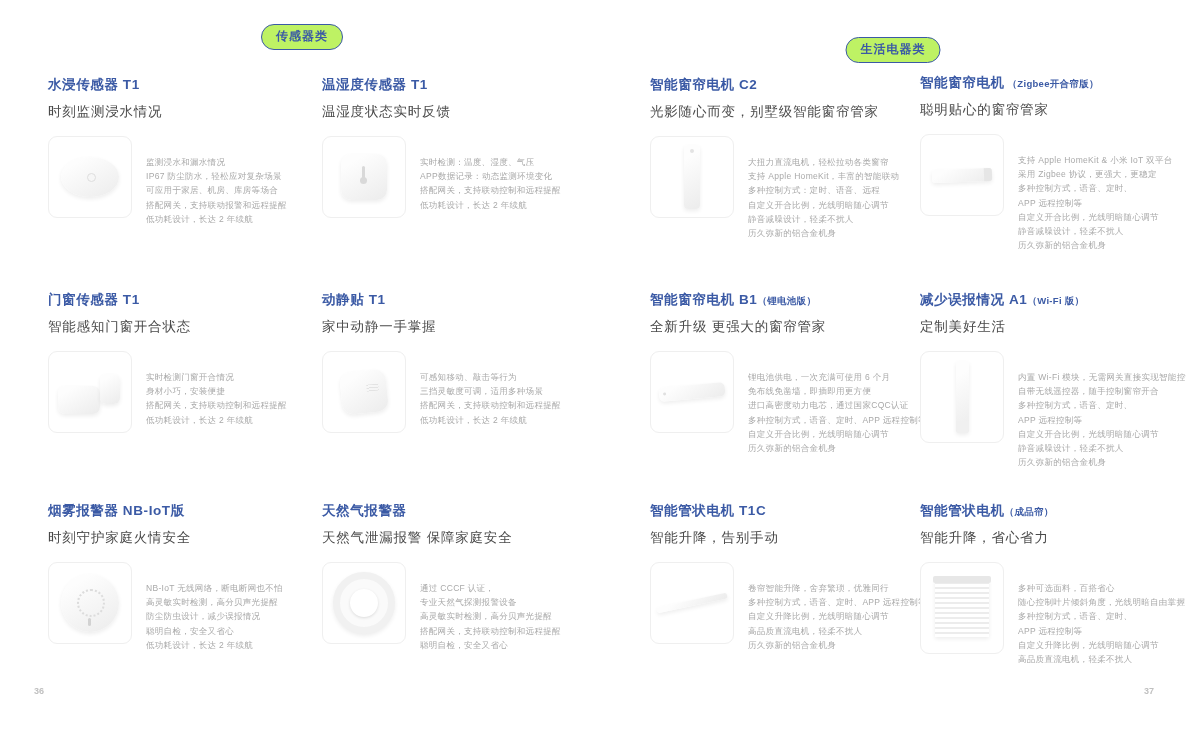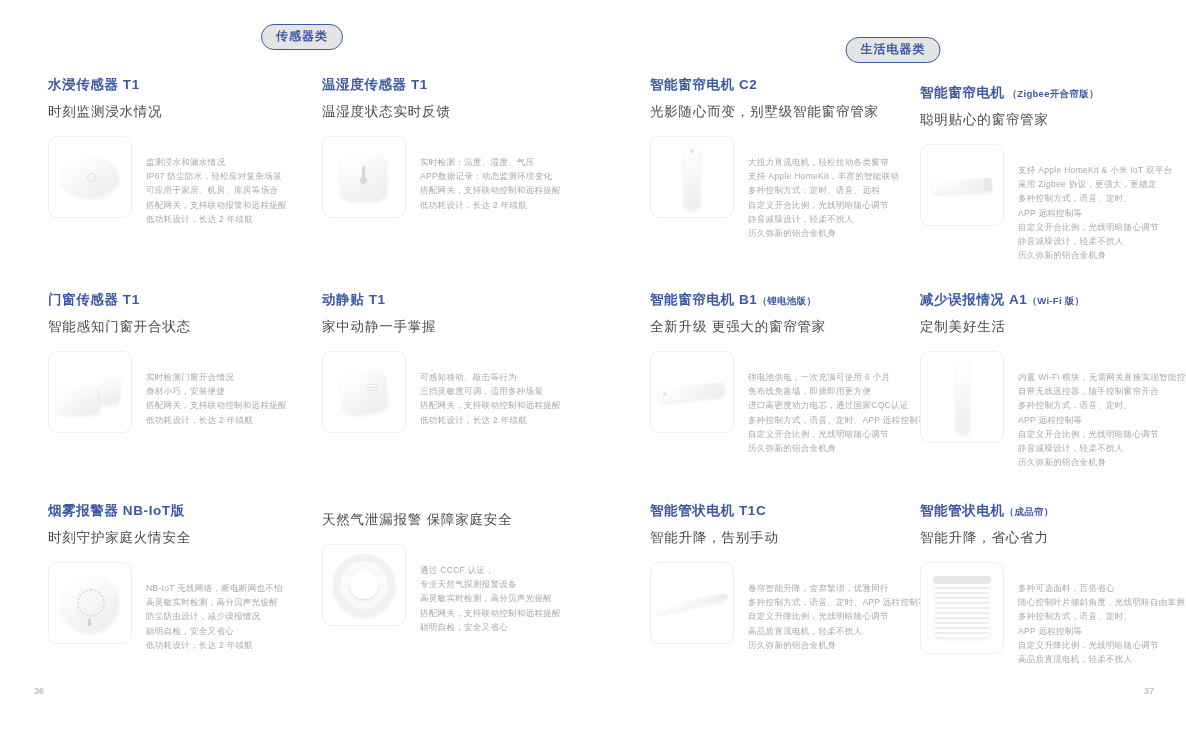--- a/index.html
+++ b/index.html
@@ -15,21 +15,21 @@
     position:relative;
     width:1186px;height:732px;
     overflow:hidden;
     font-family:"Liberation Sans","DejaVu Sans",sans-serif;
   }
   .badge{
     position:absolute;top:24px;transform:translateX(-50%);
     border:1.4px solid var(--accent-blue);
     color:var(--accent-blue);
     font-size:12px;font-weight:bold;letter-spacing:1px;
-    padding:3px 14px 4px;border-radius:13px;background:#e5e5e5;
+    padding:3px 14px 4px;border-radius:13px;background:#bef264;
     white-space:nowrap;
   }
   .badge.left{left:302px;}
   .badge.right{left:893px;margin-top:13px;}
   .product{position:absolute;width:262px;}
   .p-title{
     font-size:13.5px;font-weight:bold;color:var(--accent-blue);
     letter-spacing:0.6px;white-space:nowrap;
   }
   .p-title .t-suffix{font-size:9.5px;letter-spacing:0.3px;}
@@ -177,20 +177,21 @@
       <li>NB-IoT 无线网络，断电断网也不怕</li>
       <li>高灵敏实时检测，高分贝声光提醒</li>
       <li>防尘防虫设计，减少误报情况</li>
       <li>聪明自检，安全又省心</li>
       <li>低功耗设计，长达 2 年续航</li>
     </ul>
   </div>
 </section>
 
 <section class="product" style="left:322px;top:502px">
+  <h3 class="p-title"><span>天然气报警器</span></h3>
   <p class="p-sub">天然气泄漏报警 保障家庭安全</p>
   <div class="p-row">
     <div class="img-box">
         <div class="circle-gas"></div>
       </div>
     <ul class="feats">
       <li>通过 CCCF 认证，</li>
       <li>专业天然气探测报警设备</li>
       <li>高灵敏实时检测，高分贝声光提醒</li>
       <li>搭配网关，支持联动控制和远程提醒</li>
@@ -210,21 +211,21 @@
       <li>大扭力直流电机，轻松拉动各类窗帘</li>
       <li>支持 Apple HomeKit，丰富的智能联动</li>
       <li>多种控制方式：定时、语音、远程</li>
       <li>自定义开合比例，光线明暗随心调节</li>
       <li>静音减噪设计，轻柔不扰人</li>
       <li>历久弥新的铝合金机身</li>
     </ul>
   </div>
 </section>
 
-<section class="product" style="left:920px;top:84px">
+<section class="product" style="left:920px;top:74px">
   <h3 class="p-title"><span>智能窗帘电机</span><span class="t-suffix"> （Zigbee开合帘版）</span></h3>
   <p class="p-sub">聪明贴心的窗帘管家</p>
   <div class="p-row">
     <div class="img-box">
         <div class="ph bar-h"></div>
       </div>
     <ul class="feats">
       <li>支持 Apple HomeKit &amp; 小米 IoT 双平台</li>
       <li>采用 Zigbee 协议，更强大，更稳定</li>
       <li>多种控制方式，语音、定时、</li>

